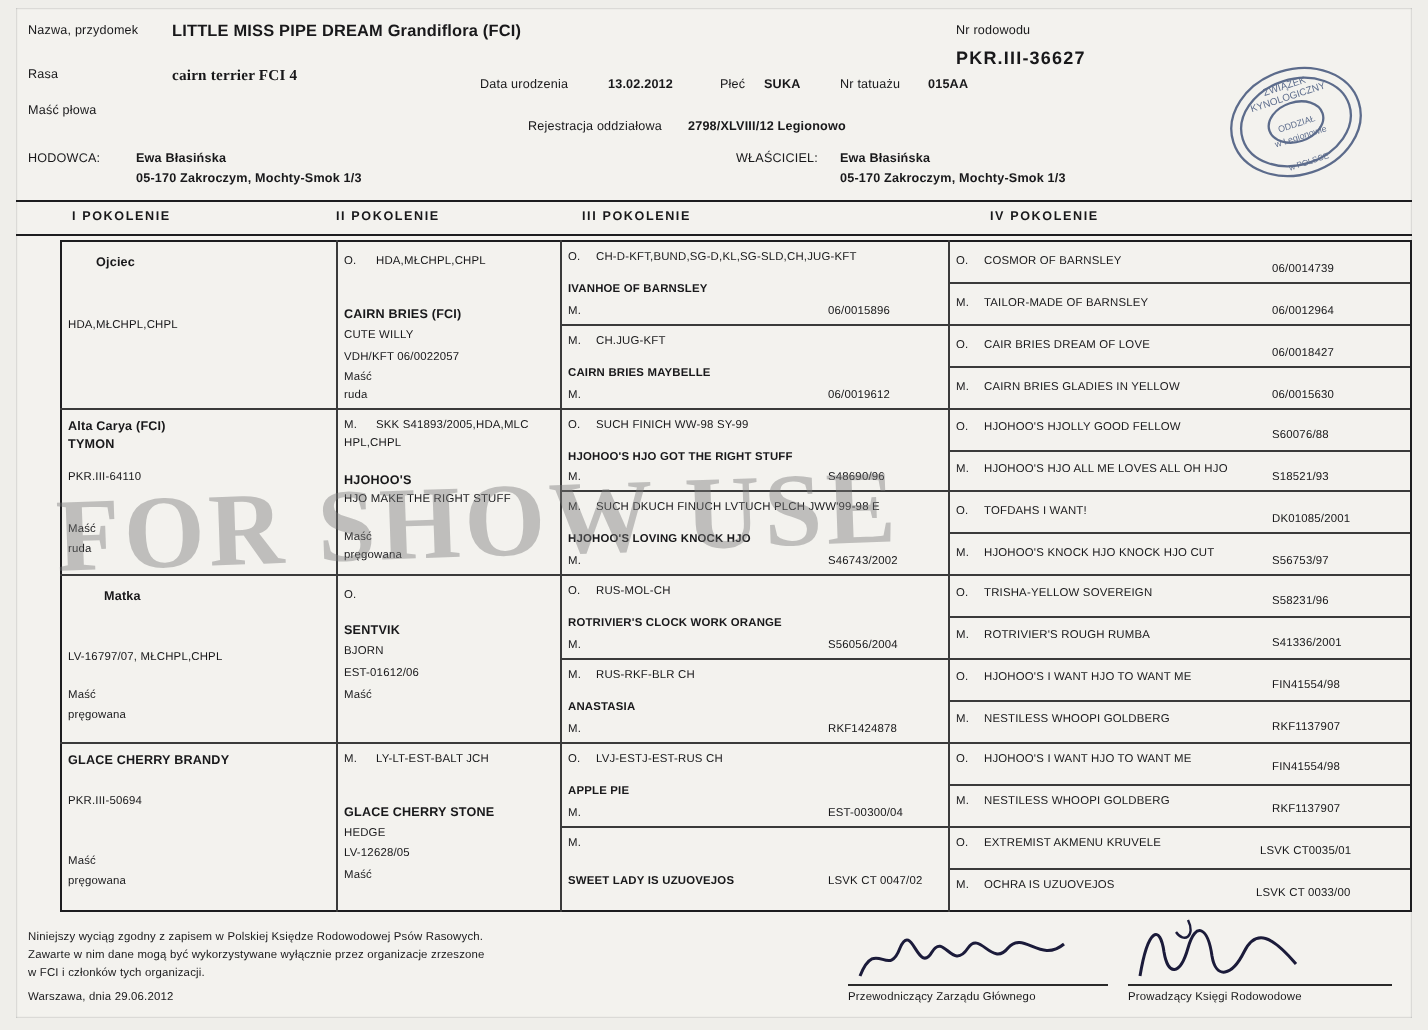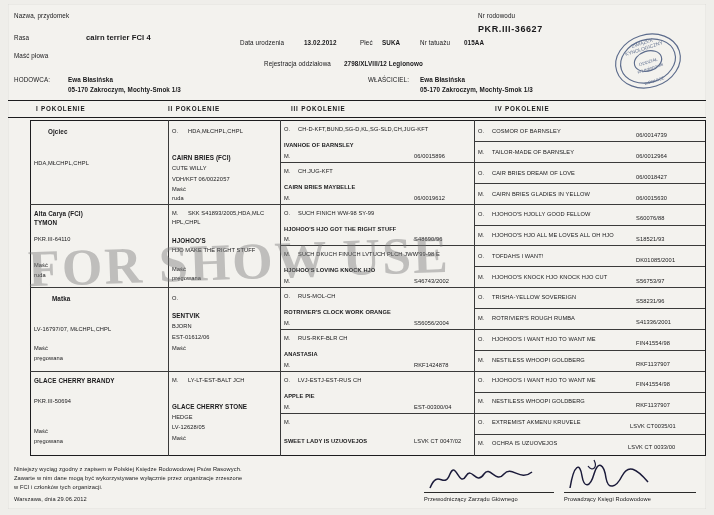--- a/index.html
+++ b/index.html
@@ -43,23 +43,24 @@
   .sigwrap{position:absolute;}
   .sig svg{display:block}
 </style>
 </head>
 <body>
 
 <div class="page">
   <div class="sheet">
 
     <div class="txt sm" style="left:6px;top:8px;">Nazwa, przydomek</div>
+    <div class="txt b" style="left:78px;top:7px;font-size:8.2px;">LITTLE MISS PIPE DREAM Grandiflora (FCI)</div>
 
     <div class="txt sm" style="left:6px;top:30px;">Rasa</div>
-    <div class="txt b" style="left:78px;top:29px;font-size:7.6px;">cairn terrier FCI 4</div>
+    <div class="txt b" style="left:78px;top:29px;font-size:7.6px;font-family:Liberation Serif, serif;">cairn terrier FCI 4</div>
 
     <div class="txt sm" style="left:6px;top:48px;">Maść płowa</div>
 
     <div class="txt sm" style="left:470px;top:8px;">Nr rodowodu</div>
     <div class="txt b" style="left:470px;top:20px;font-size:9px;letter-spacing:.6px;">PKR.III-36627</div>
 
     <div class="txt sm" style="left:232px;top:35px;">Data urodzenia</div>
     <div class="txt sm b" style="left:296px;top:35px;">13.02.2012</div>
     <div class="txt sm" style="left:352px;top:35px;">Płeć</div>
     <div class="txt sm b" style="left:374px;top:35px;">SUKA</div>

